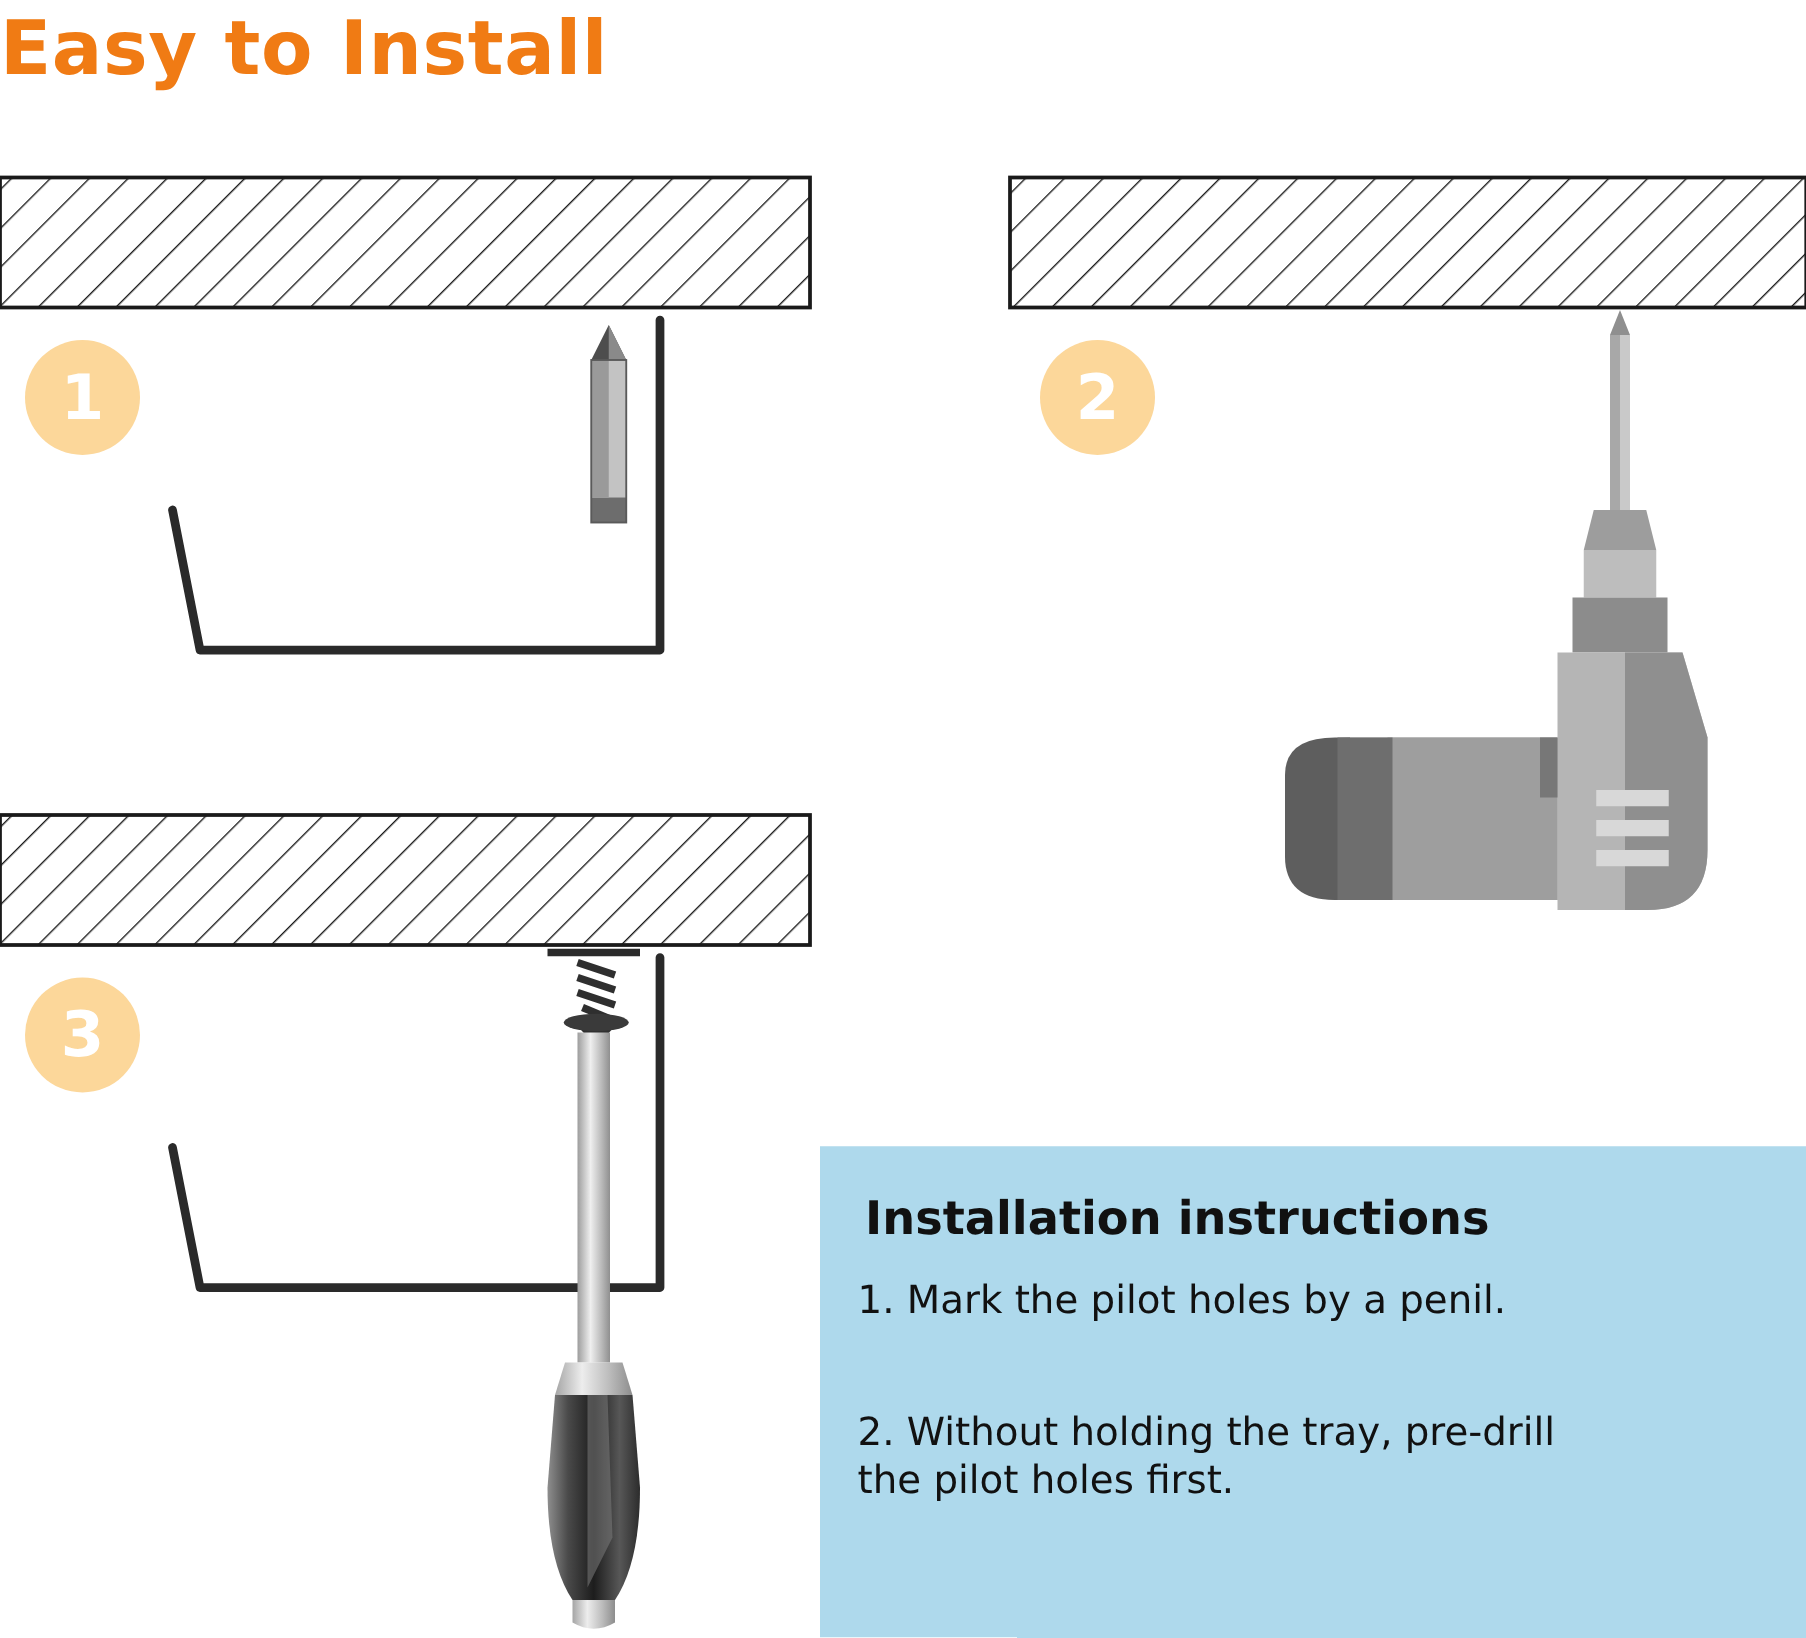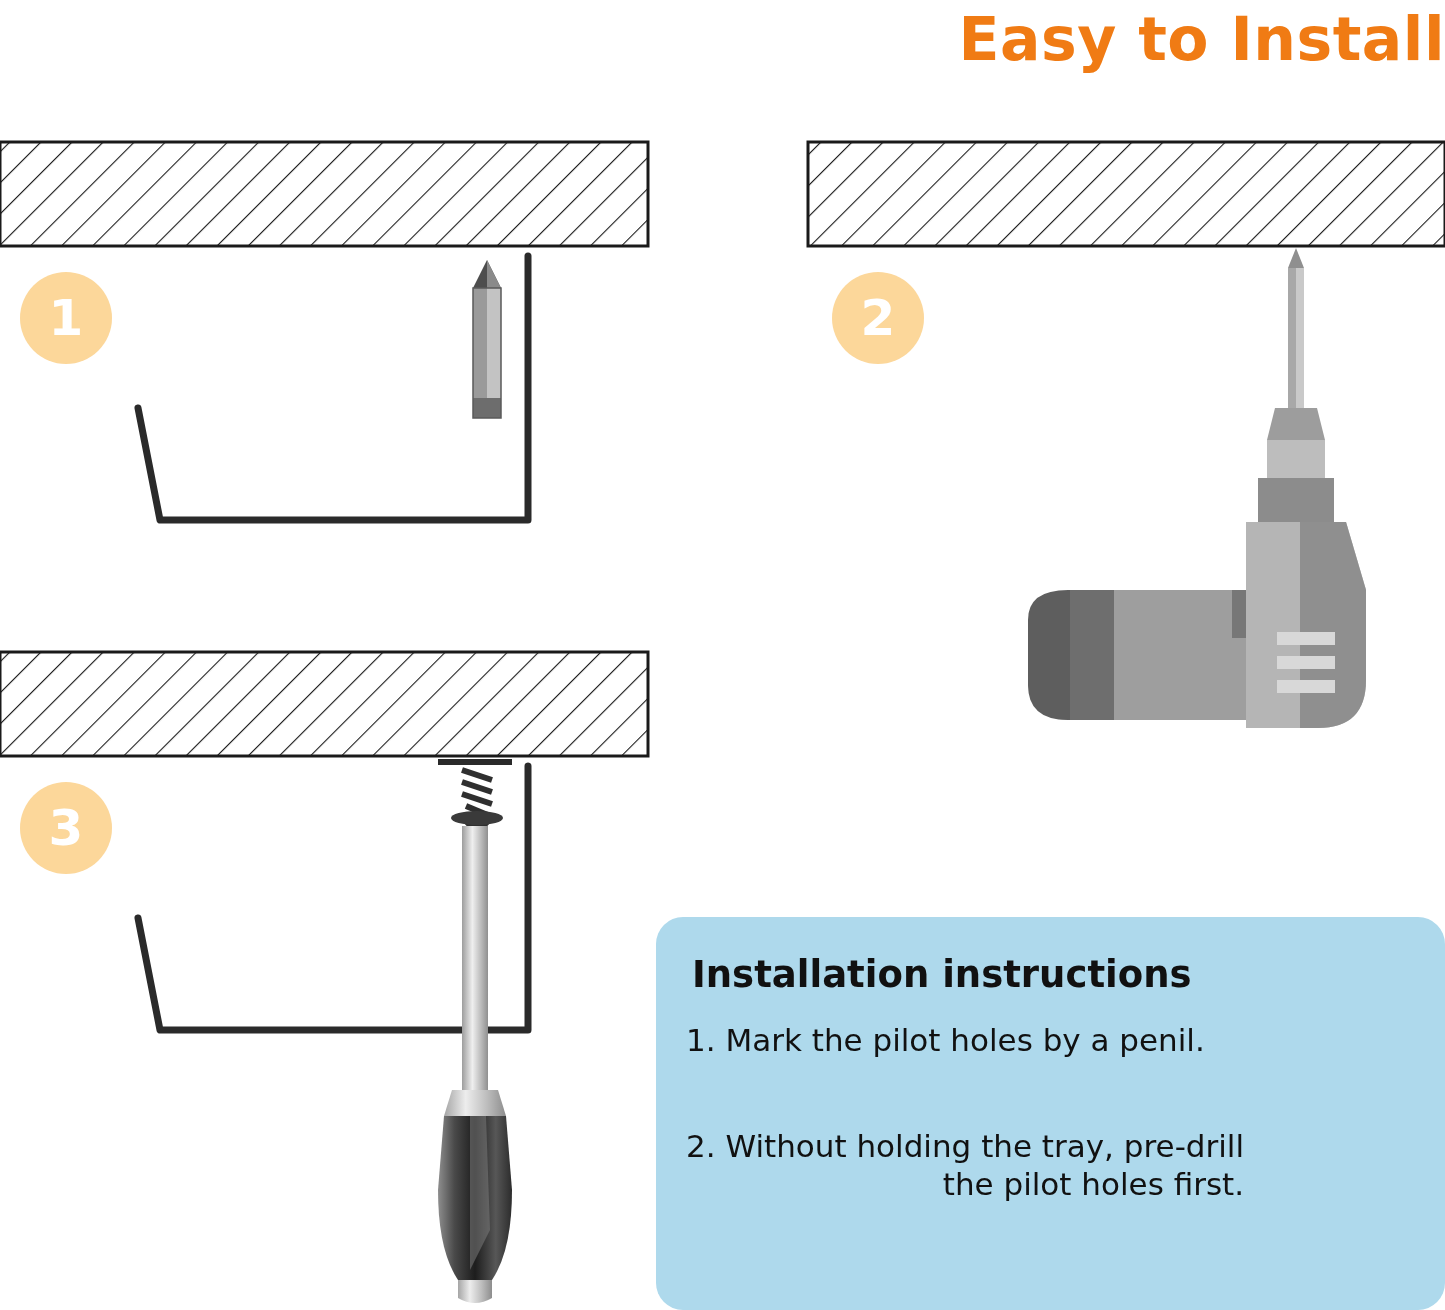--- a/index.html
+++ b/index.html
@@ -19,21 +19,21 @@
     left: 0; top: 0;
     width: 1445px;
     height: 1310px;
     background: #ffffff;
   }
   #main-title {
     position: absolute;
     left: 0;
     top: 4px;
     width: 1445px;
-    text-align: right;
+    text-align: left;
     font-family: "DejaVu Sans", sans-serif;
     font-weight: bold;
     font-size: 60px;
     letter-spacing: 0.5px;
     color: #f07b14;
     user-select: none;
   }
   .step-badge {
     position: absolute;
     width: 92px;
@@ -59,41 +59,39 @@
   #svg-step2 { left: 780px; top: 120px; }
   #svg-step3 { left: 0; top: 630px; }
 
   #instructions-panel {
     position: absolute;
     left: 656px;
     top: 917px;
     width: 789px;
     height: 393px;
     background: #aed9ec;
-    border-radius: 27px;
   }
   #instructions-title {
     position: absolute;
     left: 36px;
     top: 36px;
     font-family: "DejaVu Sans", sans-serif;
     font-weight: bold;
     font-size: 37px;
     color: #111111;
     white-space: nowrap;
   }
   .instr-item {
     position: absolute;
     left: 30px;
     font-family: "DejaVu Sans", sans-serif;
     font-size: 31px;
     color: #111111;
     line-height: 1.22;
     white-space: pre-line;
-    text-align: right;
   }
   #instr-0 { top: 105px; }
   #instr-1 { top: 163px; margin-top: 48px; }
   #instr-2 { top: 259px; }
 </style>
 </head>
 <body>
 
 <div id="page">
 

